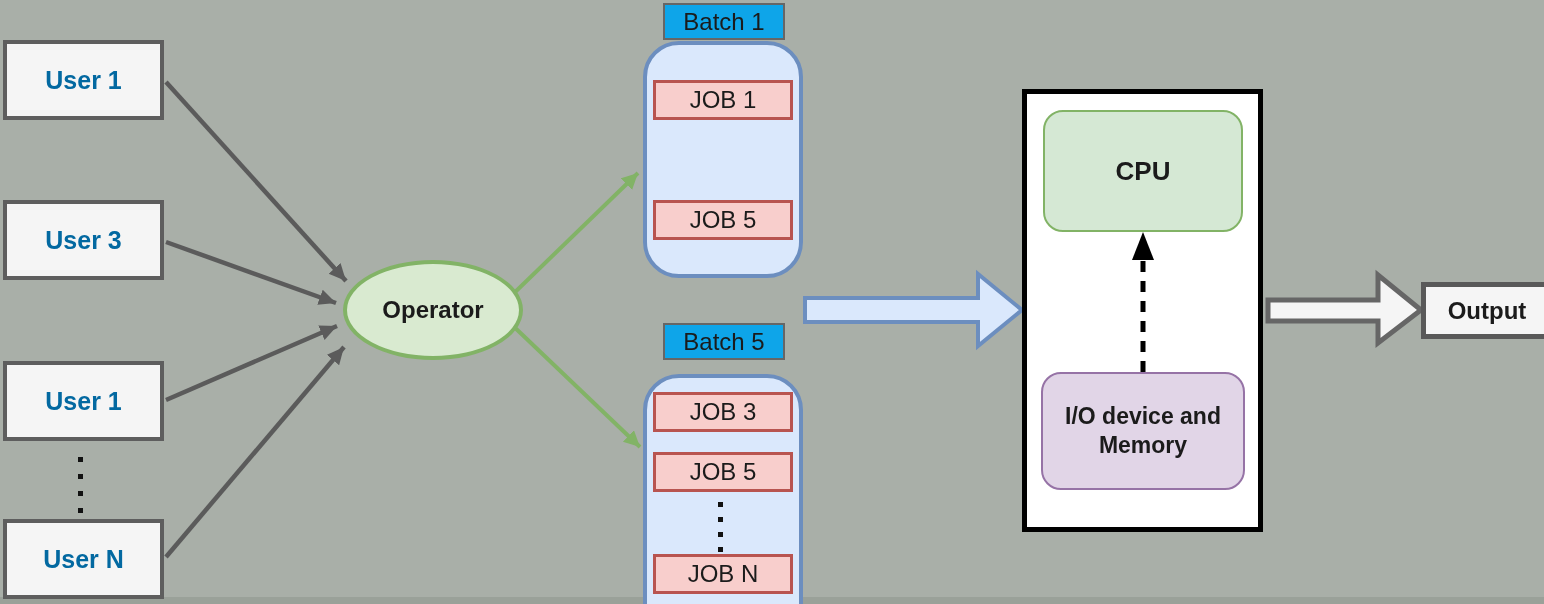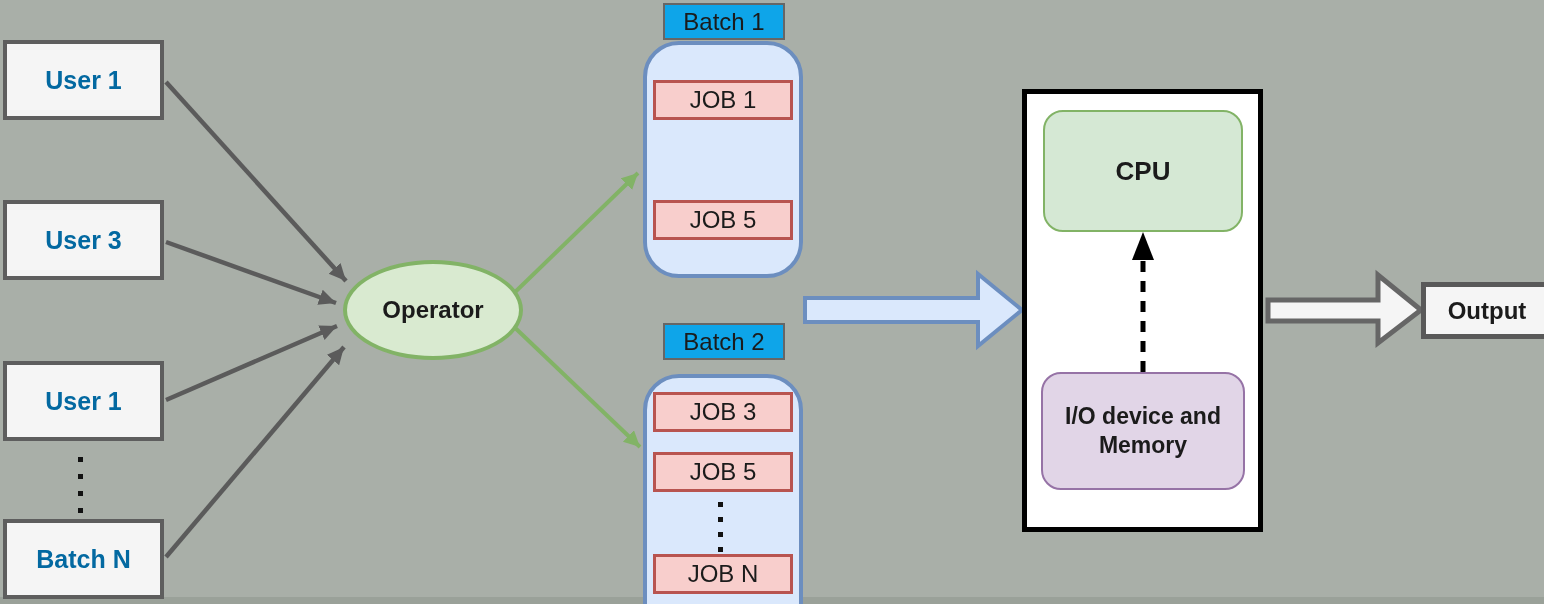--- a/index.html
+++ b/index.html
@@ -109,21 +109,21 @@
   <div class="abs center user-box" style="top:40px">
       <span>User 1</span>
     </div>
   <div class="abs center user-box" style="top:200px">
       <span>User 3</span>
     </div>
   <div class="abs center user-box" style="top:361px">
       <span>User 1</span>
     </div>
   <div class="abs center user-box" style="top:519px">
-      <span>Batch N</span>
+      <span>User N</span>
     </div>
 
   <div class="abs dots-col" style="left:78px;top:451px">
     <div class="dot"></div>
     <div class="dot"></div>
     <div class="dot"></div>
     <div class="dot"></div>
   </div>
 
   <div class="abs center operator">
@@ -153,21 +153,21 @@
       <div class="dot" style="margin:5px 0"></div>
       <div class="dot" style="margin:5px 0"></div>
       <div class="dot" style="margin:5px 0"></div>
       <div class="dot" style="margin:5px 0"></div>
     </div>
     <div class="job center" style="top:176px">
         <span>JOB N</span>
       </div>
   </div>
   <div class="abs center batch-label" style="top:323px">
-    <span>Batch 2</span>
+    <span>Batch 5</span>
   </div>
 
   <div class="abs computer">
     <div class="abs center cpu-box">
       <span>CPU</span>
     </div>
     <div class="abs center io-box">
       <span>I/O device and Memory</span>
     </div>
     <svg class="inner-svg" width="231" height="433">

